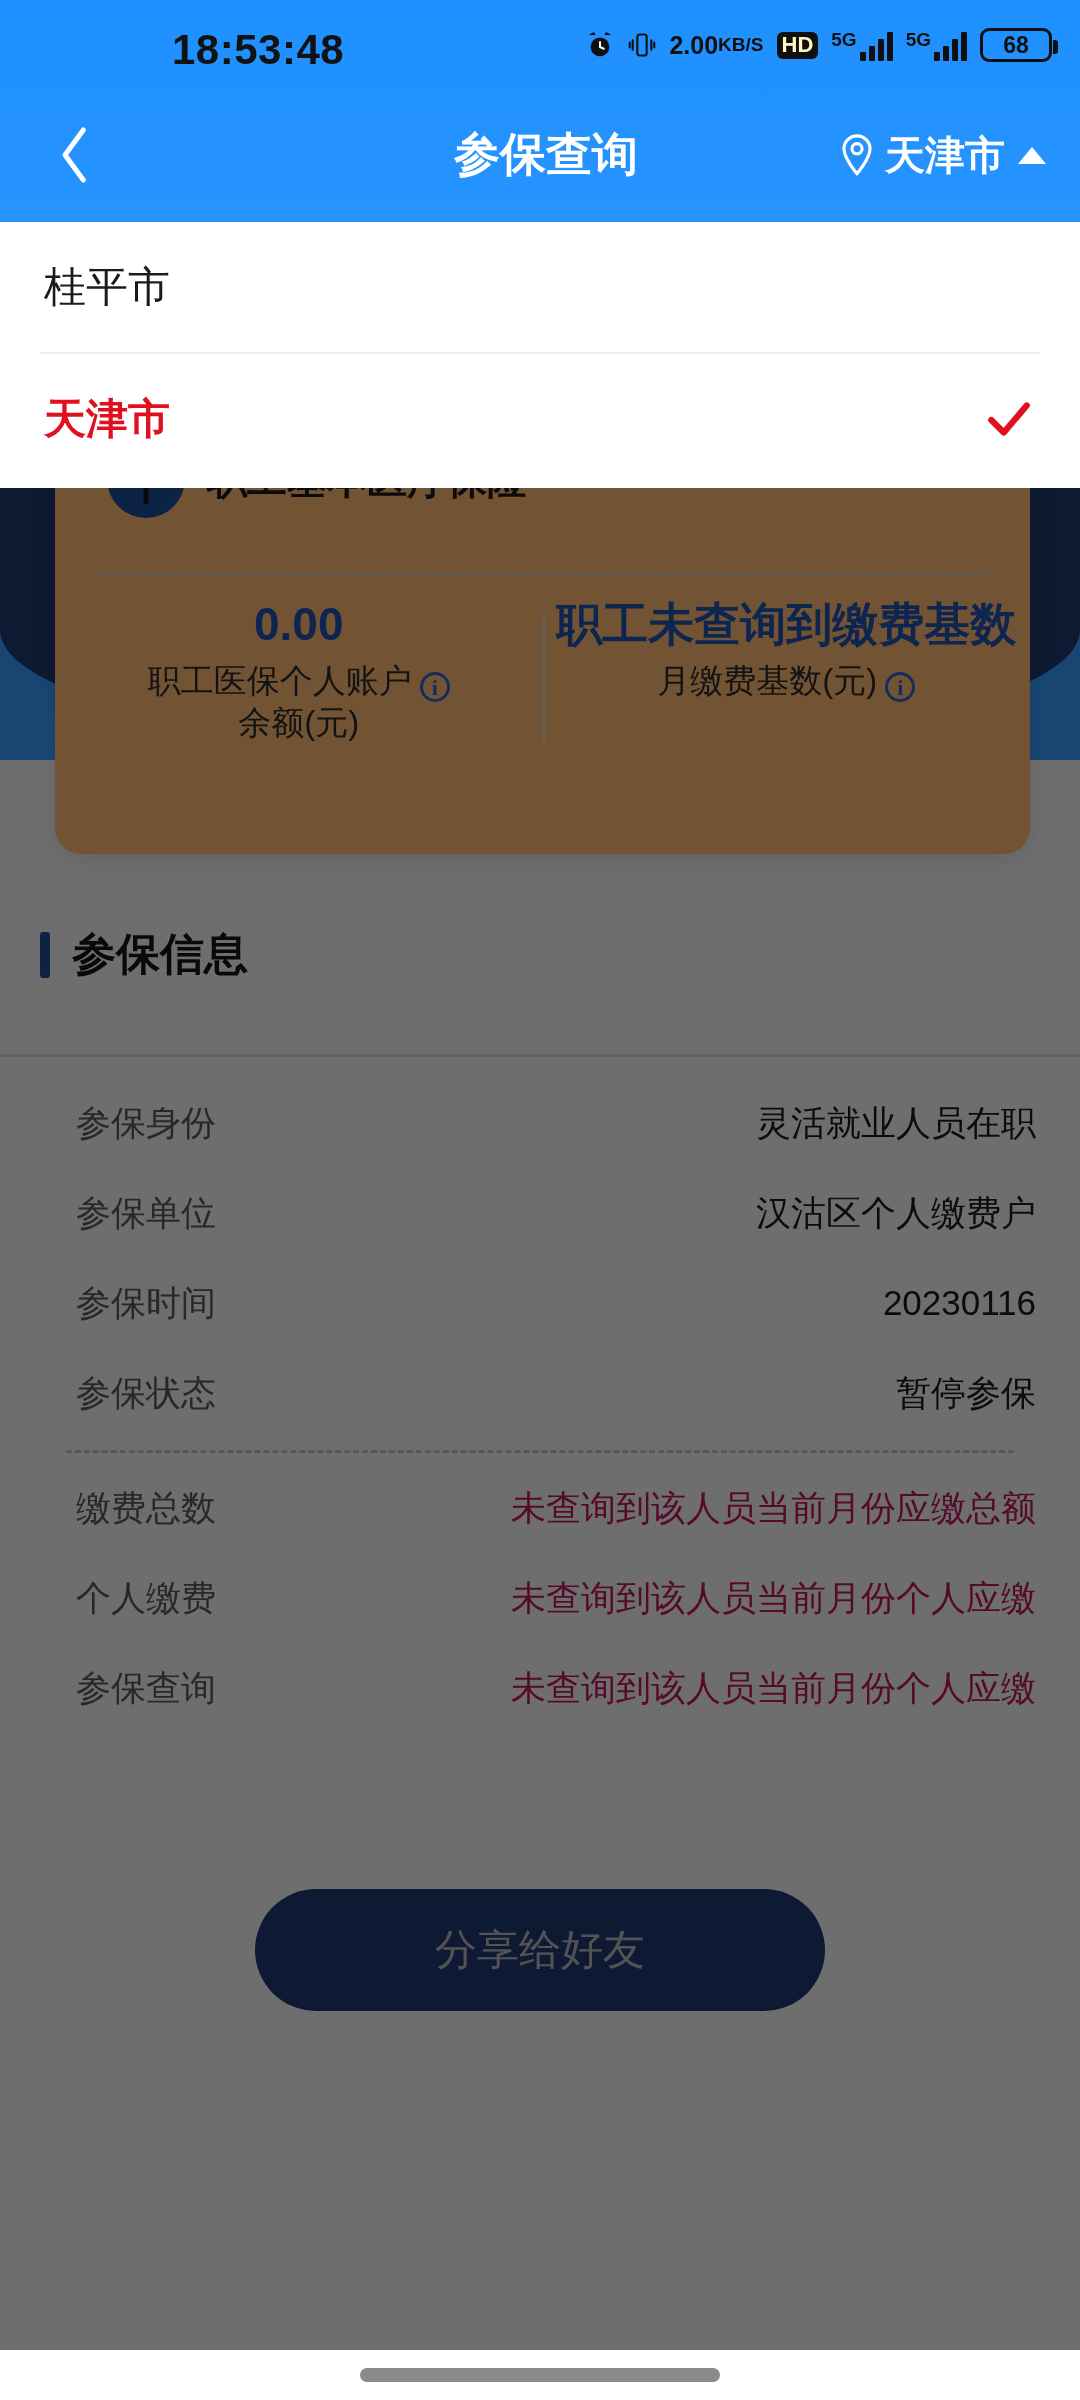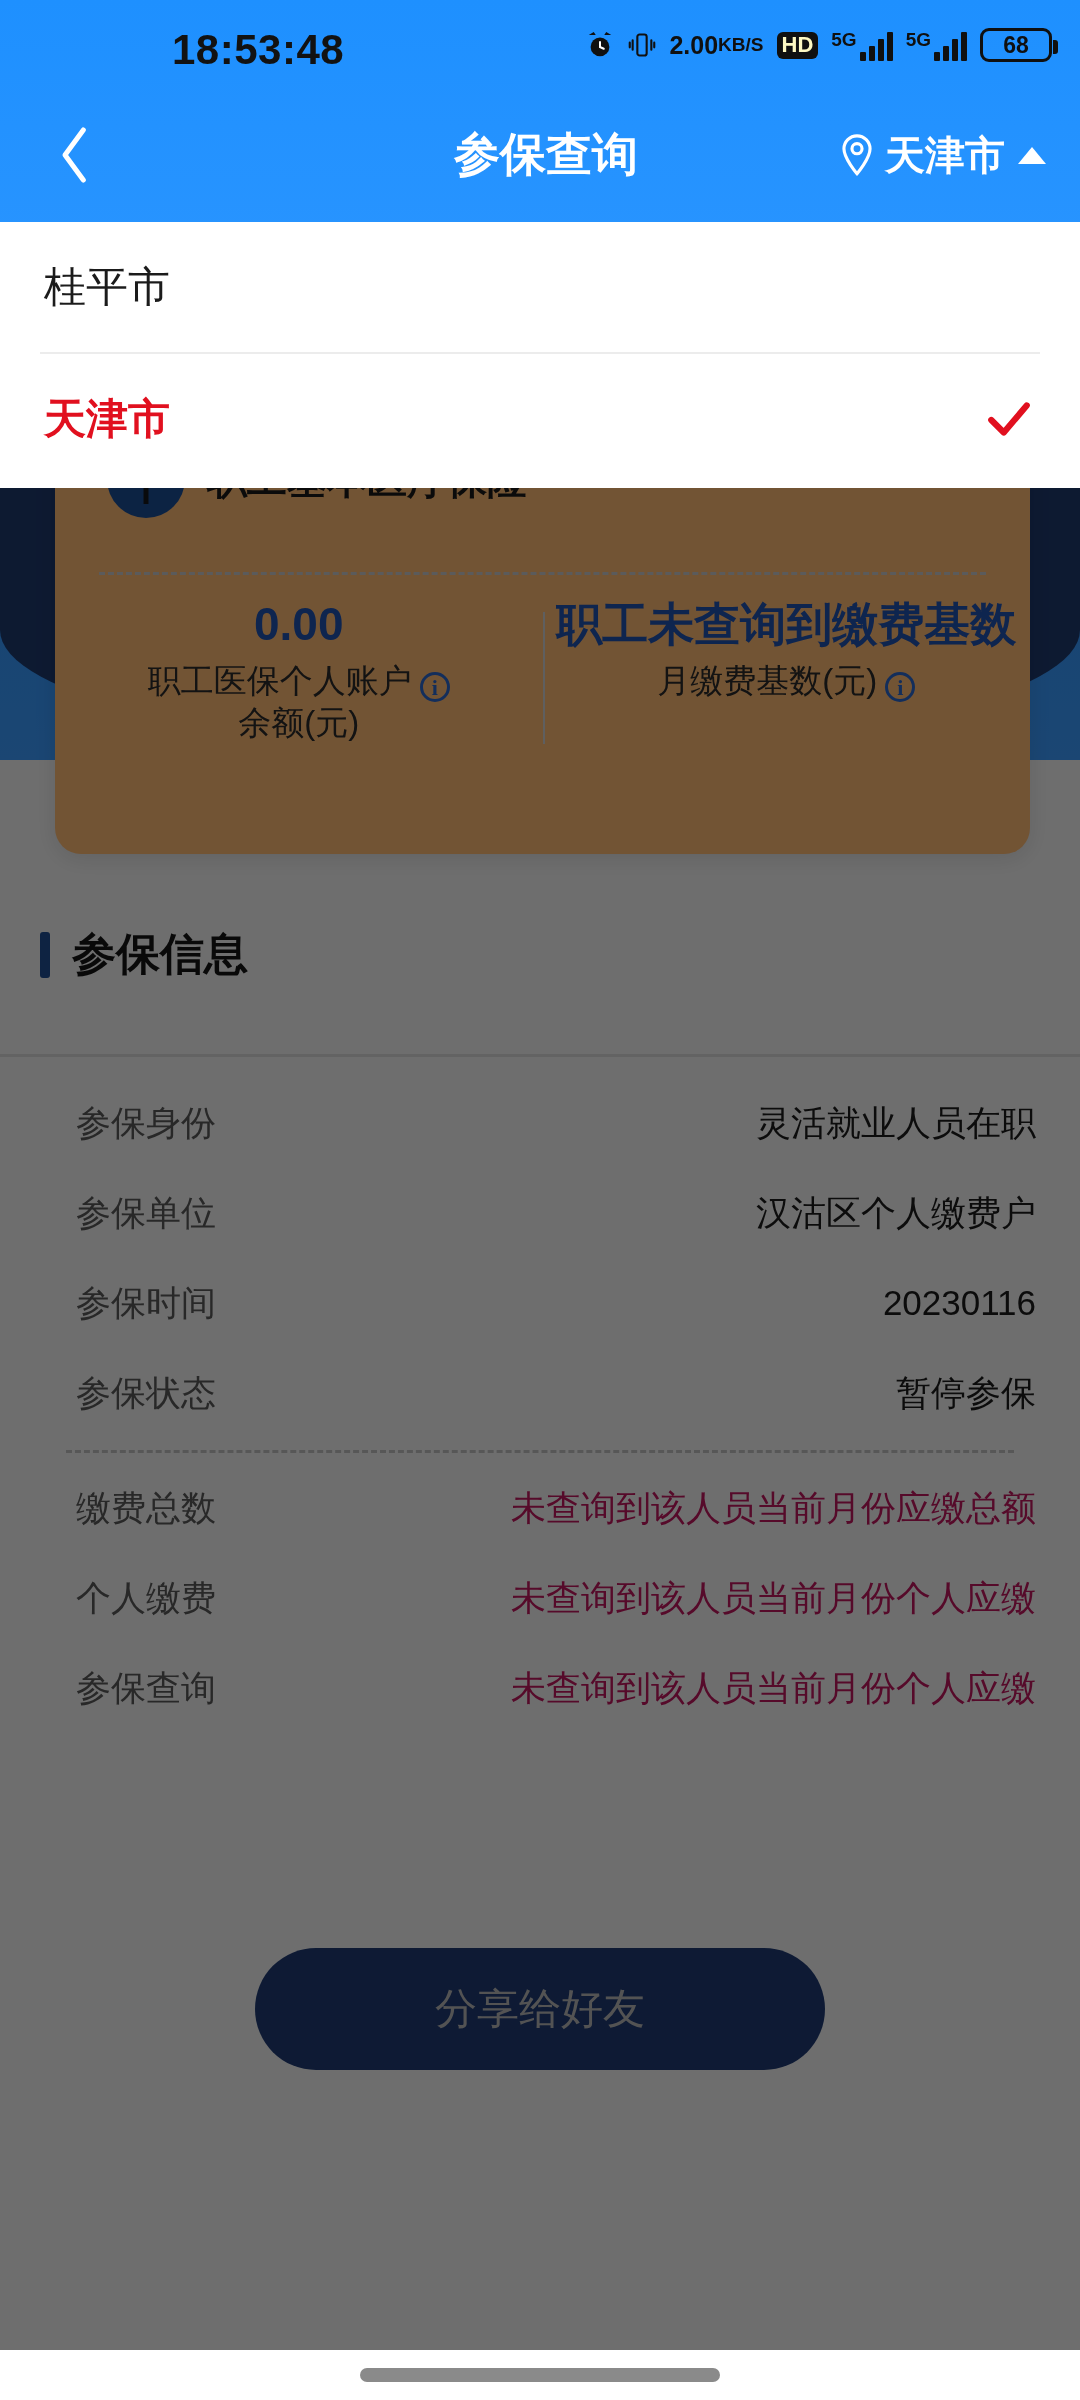--- a/index.html
+++ b/index.html
@@ -140,21 +140,21 @@
   }
   .row-k { font-size:35px; color:#5a5a5a; }
   .row-v { font-size:35px; color:#1c1c1c; }
   .row-v.blue { color:#be185d; }
   .rows-dash {
     margin:12px 66px 10px 66px; height:0; border-top:3px dashed #c2c2c2;
   }
 
   
   .share-btn {
-    position:absolute; left:255px; top:1948px; width:570px; height:122px;
+    position:absolute; left:255px; top:1889px; width:570px; height:122px;
     background:#1f3b74; border-radius:61px; border:none;
     color:#b9b9b9; font-size:42px; font-weight:500;
     display:flex; align-items:center; justify-content:center;
     font-family:"Liberation Sans",sans-serif;
   }
 
   
   .dim {
     position:absolute; left:0; top:488px; width:1080px; height:1862px;
     background:rgba(0,0,0,0.55); z-index:20;

